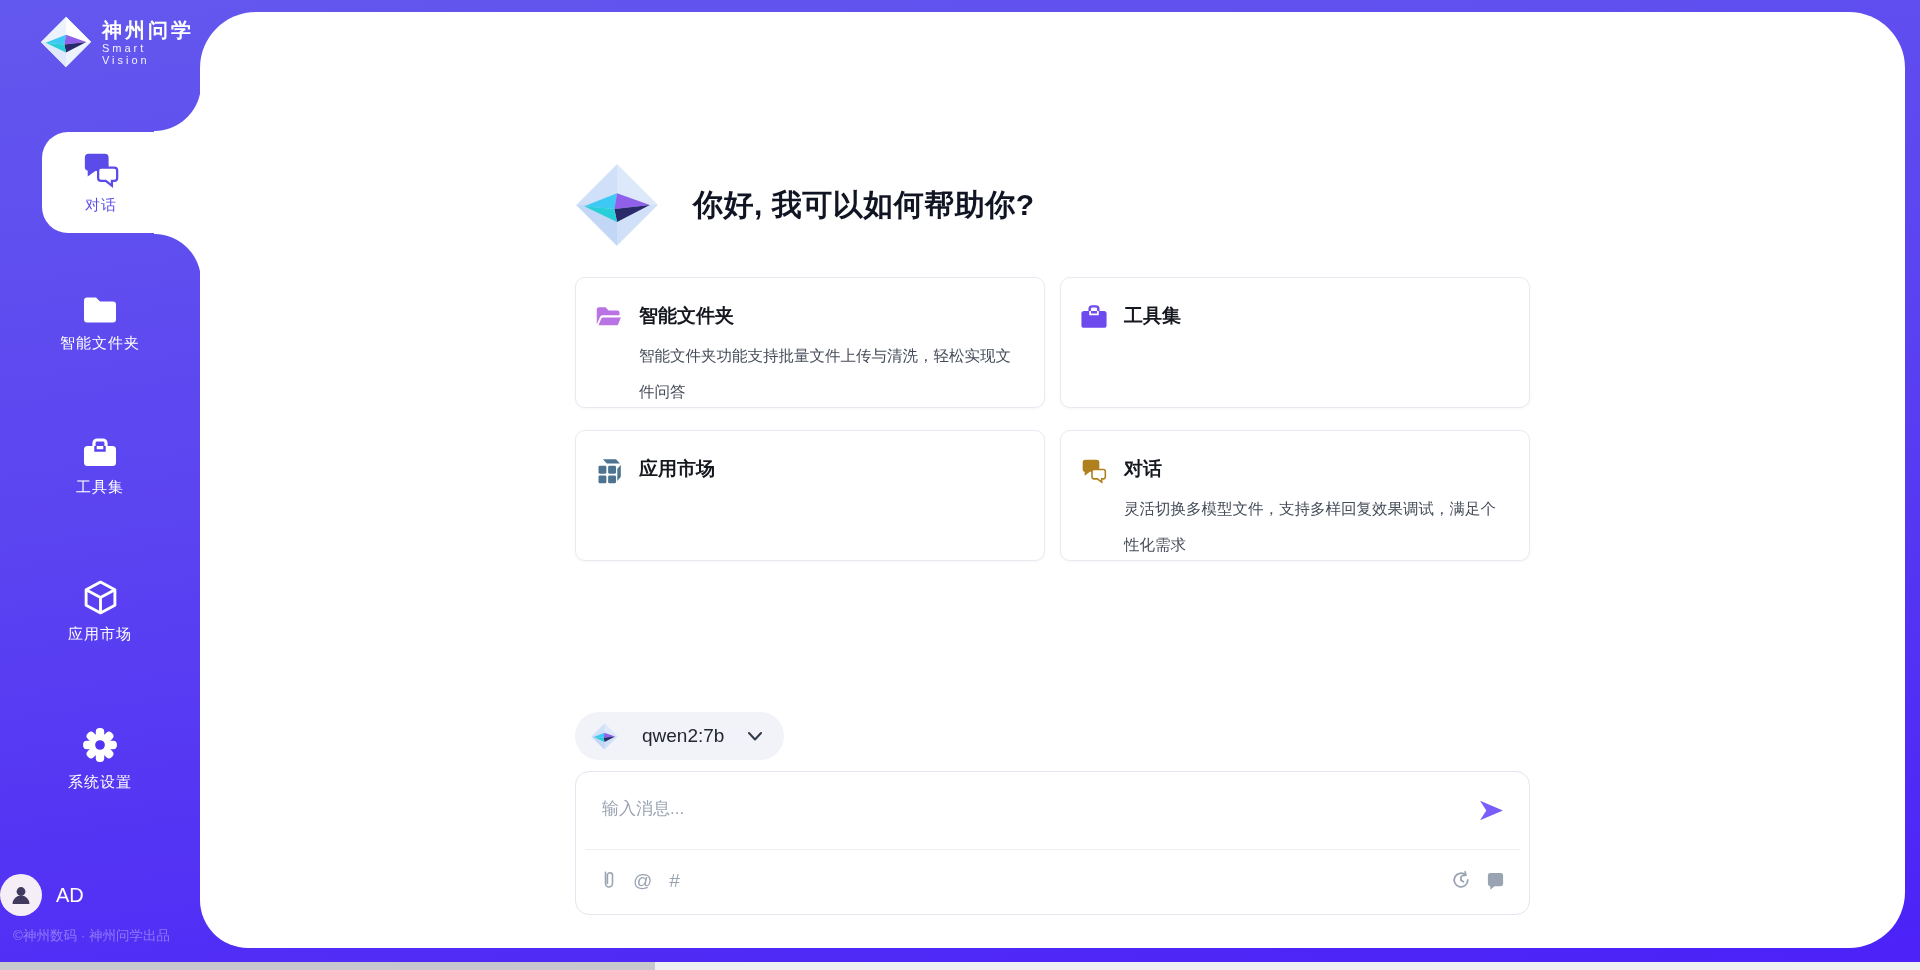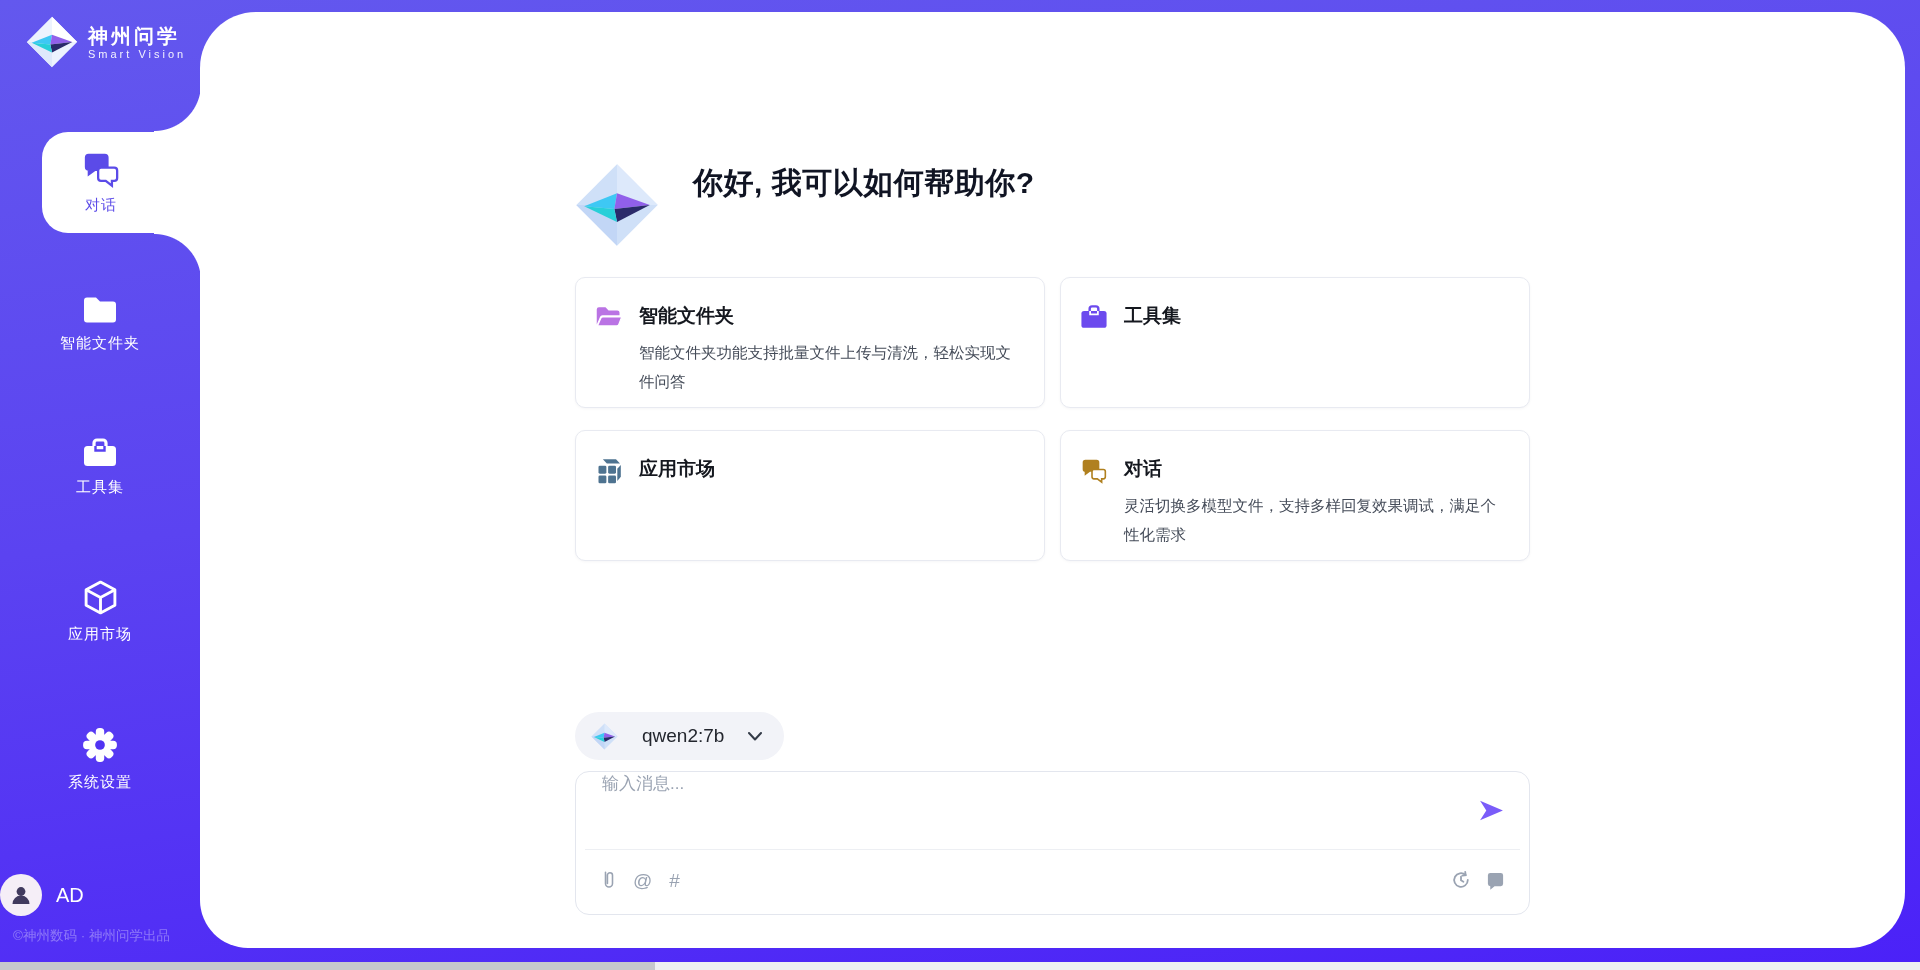--- a/index.html
+++ b/index.html
@@ -6,21 +6,21 @@
   html,body { width:1920px; height:970px; overflow:hidden; }
   body {
     font-family:"Liberation Sans","DejaVu Sans",sans-serif;
     background:linear-gradient(172deg,#6358ee 0%,#5b43f1 45%,#4b21f8 100%);
     position:relative;
   }
   #app { position:relative; width:1920px; height:970px; }
 
   
   .sidebar { position:absolute; left:0; top:0; width:200px; height:100%; z-index:2; }
-  .brand { position:absolute; top:16px; left:26px; display:flex; align-items:center; gap:10px; }
+  .brand { position:absolute; top:16px; left:40px; display:flex; align-items:center; gap:10px; }
   .brand-gem { width:52px; height:52px; }
   .brand-name { color:#fff; font-size:20px; font-weight:700; letter-spacing:3px; line-height:1.15; }
   .brand-sub { color:rgba(255,255,255,.92); font-size:11px; letter-spacing:3px; }
 
   .nav-item { position:absolute; left:0; width:200px; display:flex; flex-direction:column;
               align-items:center; gap:9px; color:#fff; cursor:pointer; }
   .nav-label { font-size:15px; letter-spacing:1px; }
 
   
   .nav-active { position:absolute; left:42px; top:132px; width:162px; height:101px;
@@ -42,41 +42,41 @@
             display:flex; align-items:center; justify-content:center; }
   .user-name { color:#fff; font-size:20px; font-weight:500; }
   .side-footer { position:absolute; top:927px; left:13px; width:190px;
                  color:rgba(255,255,255,.34); font-size:13.5px; white-space:nowrap; }
 
   
   .main-panel { position:absolute; left:200px; top:12px; width:1705px; height:936px;
                 background:#fff; border-radius:56px 56px 56px 48px; z-index:1; overflow:hidden; }
   .content-col { width:955px; margin:0 auto; padding-top:151px; position:relative; }
 
-  .greeting { display:flex; align-items:flex-start; gap:34px; margin-bottom:30px; }
+  .greeting { display:flex; align-items:center; gap:34px; margin-bottom:30px; }
   .greeting-gem { width:84px; height:84px; }
   .greeting-title { font-size:30px; font-weight:800; color:#101423; letter-spacing:.5px; }
 
   .cards { display:grid; grid-template-columns:470px 470px; column-gap:15px; row-gap:22px; }
   .card { height:131px; background:#fff; border:1px solid #e8eaf1; border-radius:10px;
           box-shadow:0 1px 3px rgba(20,20,60,.04); padding:25px 28px 0 19px;
           display:flex; align-items:flex-start; gap:16px; cursor:pointer; }
   .card-icon { flex:0 0 28px; margin-top:1px; }
   .card-title { font-size:19px; font-weight:800; color:#15181f; margin-bottom:9px; }
-  .card-desc { font-size:15.5px; color:#454c59; line-height:29px; }
+  .card-desc { font-size:15.5px; color:#454c59; line-height:36px; }
 
   .model-pill { margin-top:151px; display:inline-flex; align-items:center; gap:24px;
                 height:48px; padding:0 22px 0 16px; background:#f2f3f8; border-radius:26px;
                 cursor:pointer; }
   .model-gem { width:27px; height:27px; }
   .model-name { font-size:19px; color:#23262e; }
 
   .composer { margin-top:11px; position:relative; height:144px; background:#fff;
               border:1px solid #e3e6ee; border-radius:14px; }
-  .composer textarea { position:absolute; top:0; left:26px; width:800px; height:54px;
+  .composer textarea { position:absolute; top:25px; left:26px; width:800px; height:54px;
               border:none; outline:none; resize:none; font-family:inherit;
               font-size:17px; color:#333a47; background:transparent; }
   .composer textarea::placeholder { color:#9aa3b2; }
   .send-btn { position:absolute; top:26px; right:24px; background:none; border:none; cursor:pointer; }
   .composer-divider { position:absolute; top:77px; left:9px; right:9px; height:0;
               border-top:1px solid #edeff3; }
   .tool-row-left { position:absolute; top:96px; left:26px; display:flex; align-items:center; gap:17px; }
   .tool-row-right { position:absolute; top:96px; right:24px; display:flex; align-items:center; gap:15px; }
   .tool-btn { background:none; border:none; cursor:pointer; color:#9aa3b2;
               display:flex; align-items:center; justify-content:center; height:24px; }

